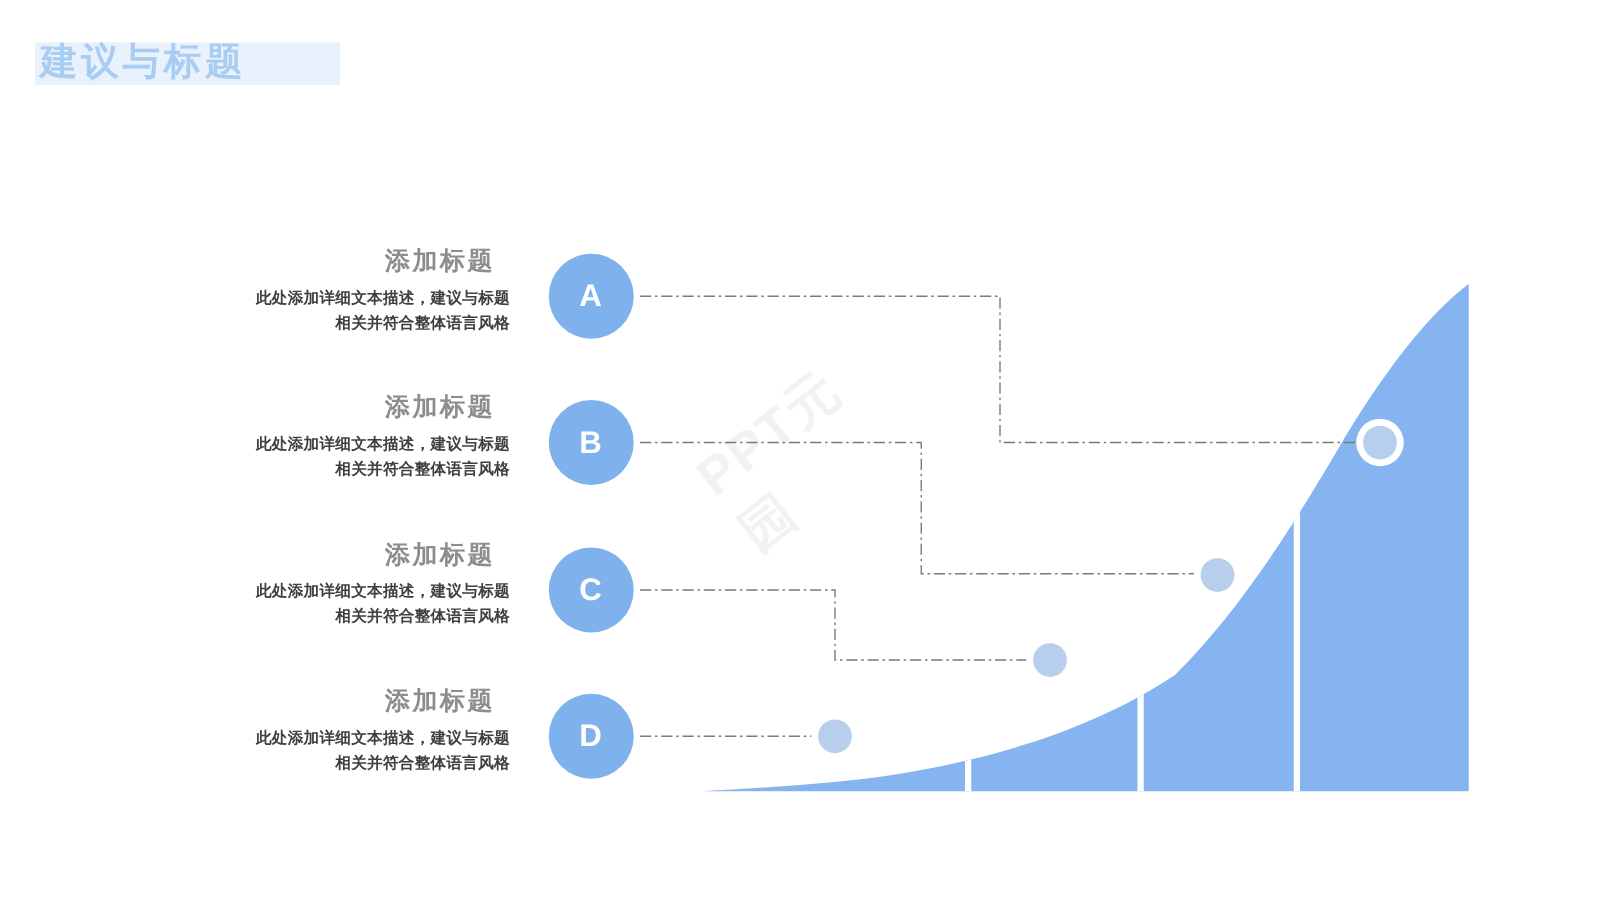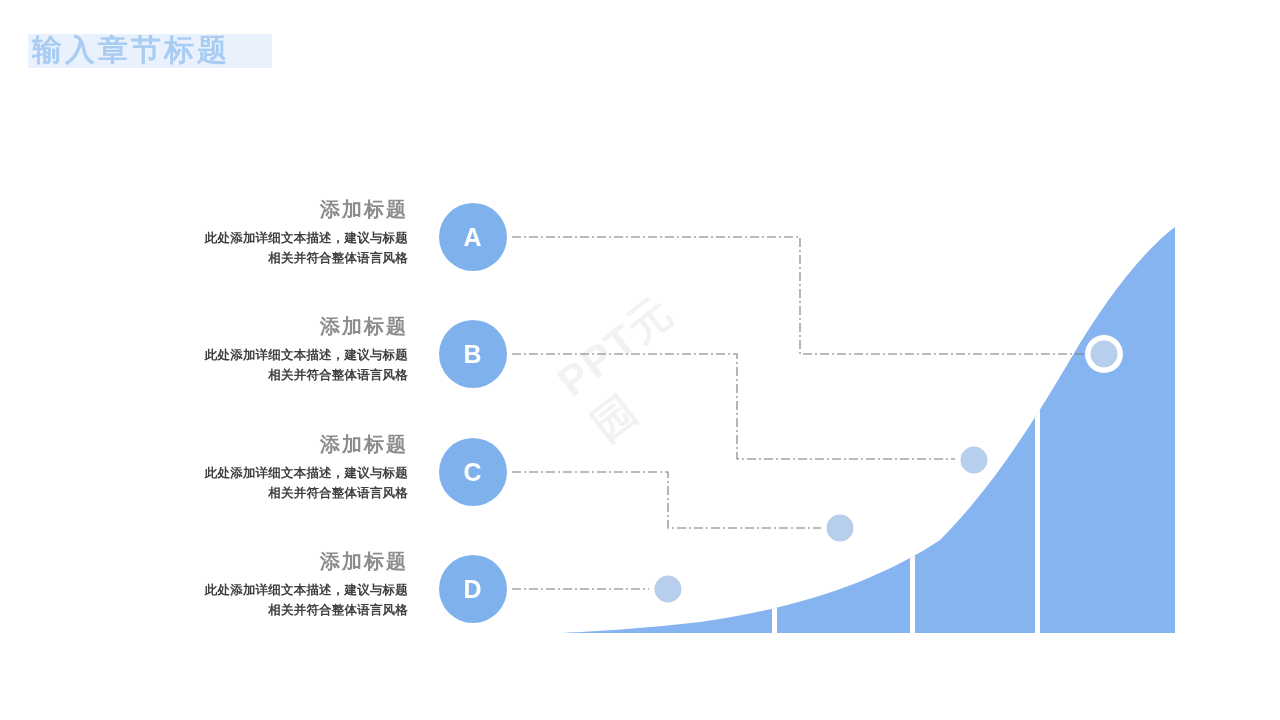--- a/index.html
+++ b/index.html
@@ -55,21 +55,21 @@
     right: 872px;   
     width: 270px;
     text-align: right;
   }
   .block-heading {
     font-size: 20px;
     font-weight: bold;
     color: #8D8D8D;
     letter-spacing: 2px;
     line-height: 26px;
-    margin: 0 0 6px 0;
+    margin: 0 12px 6px 0;
     white-space: nowrap;
   }
   .block-body {
     font-size: 12.5px;
     font-weight: bold;
     color: #404040;
     line-height: 20px;
     letter-spacing: 0.2px;
     margin: 0;
   }
@@ -117,21 +117,21 @@
     user-select: none;
   }
 </style>
 </head>
 <body>
 
 <div id="slide">
 
   <div id="title-wrap">
     <div id="title-highlight"></div>
-    <div id="title-text">输入章节标题</div>
+    <div id="title-text">建议与标题</div>
   </div>
 
   <div id="watermark">PPT元园</div>
 
   <svg id="chart-area" viewBox="0 0 1280 720" width="1280" height="720" xmlns="http://www.w3.org/2000/svg">
 
     <defs>
       <clipPath id="areaClip">
         <path d="M 562,633 L 1175,633 L 1175,227
                  C 1142,252 1105,300 1070,360

